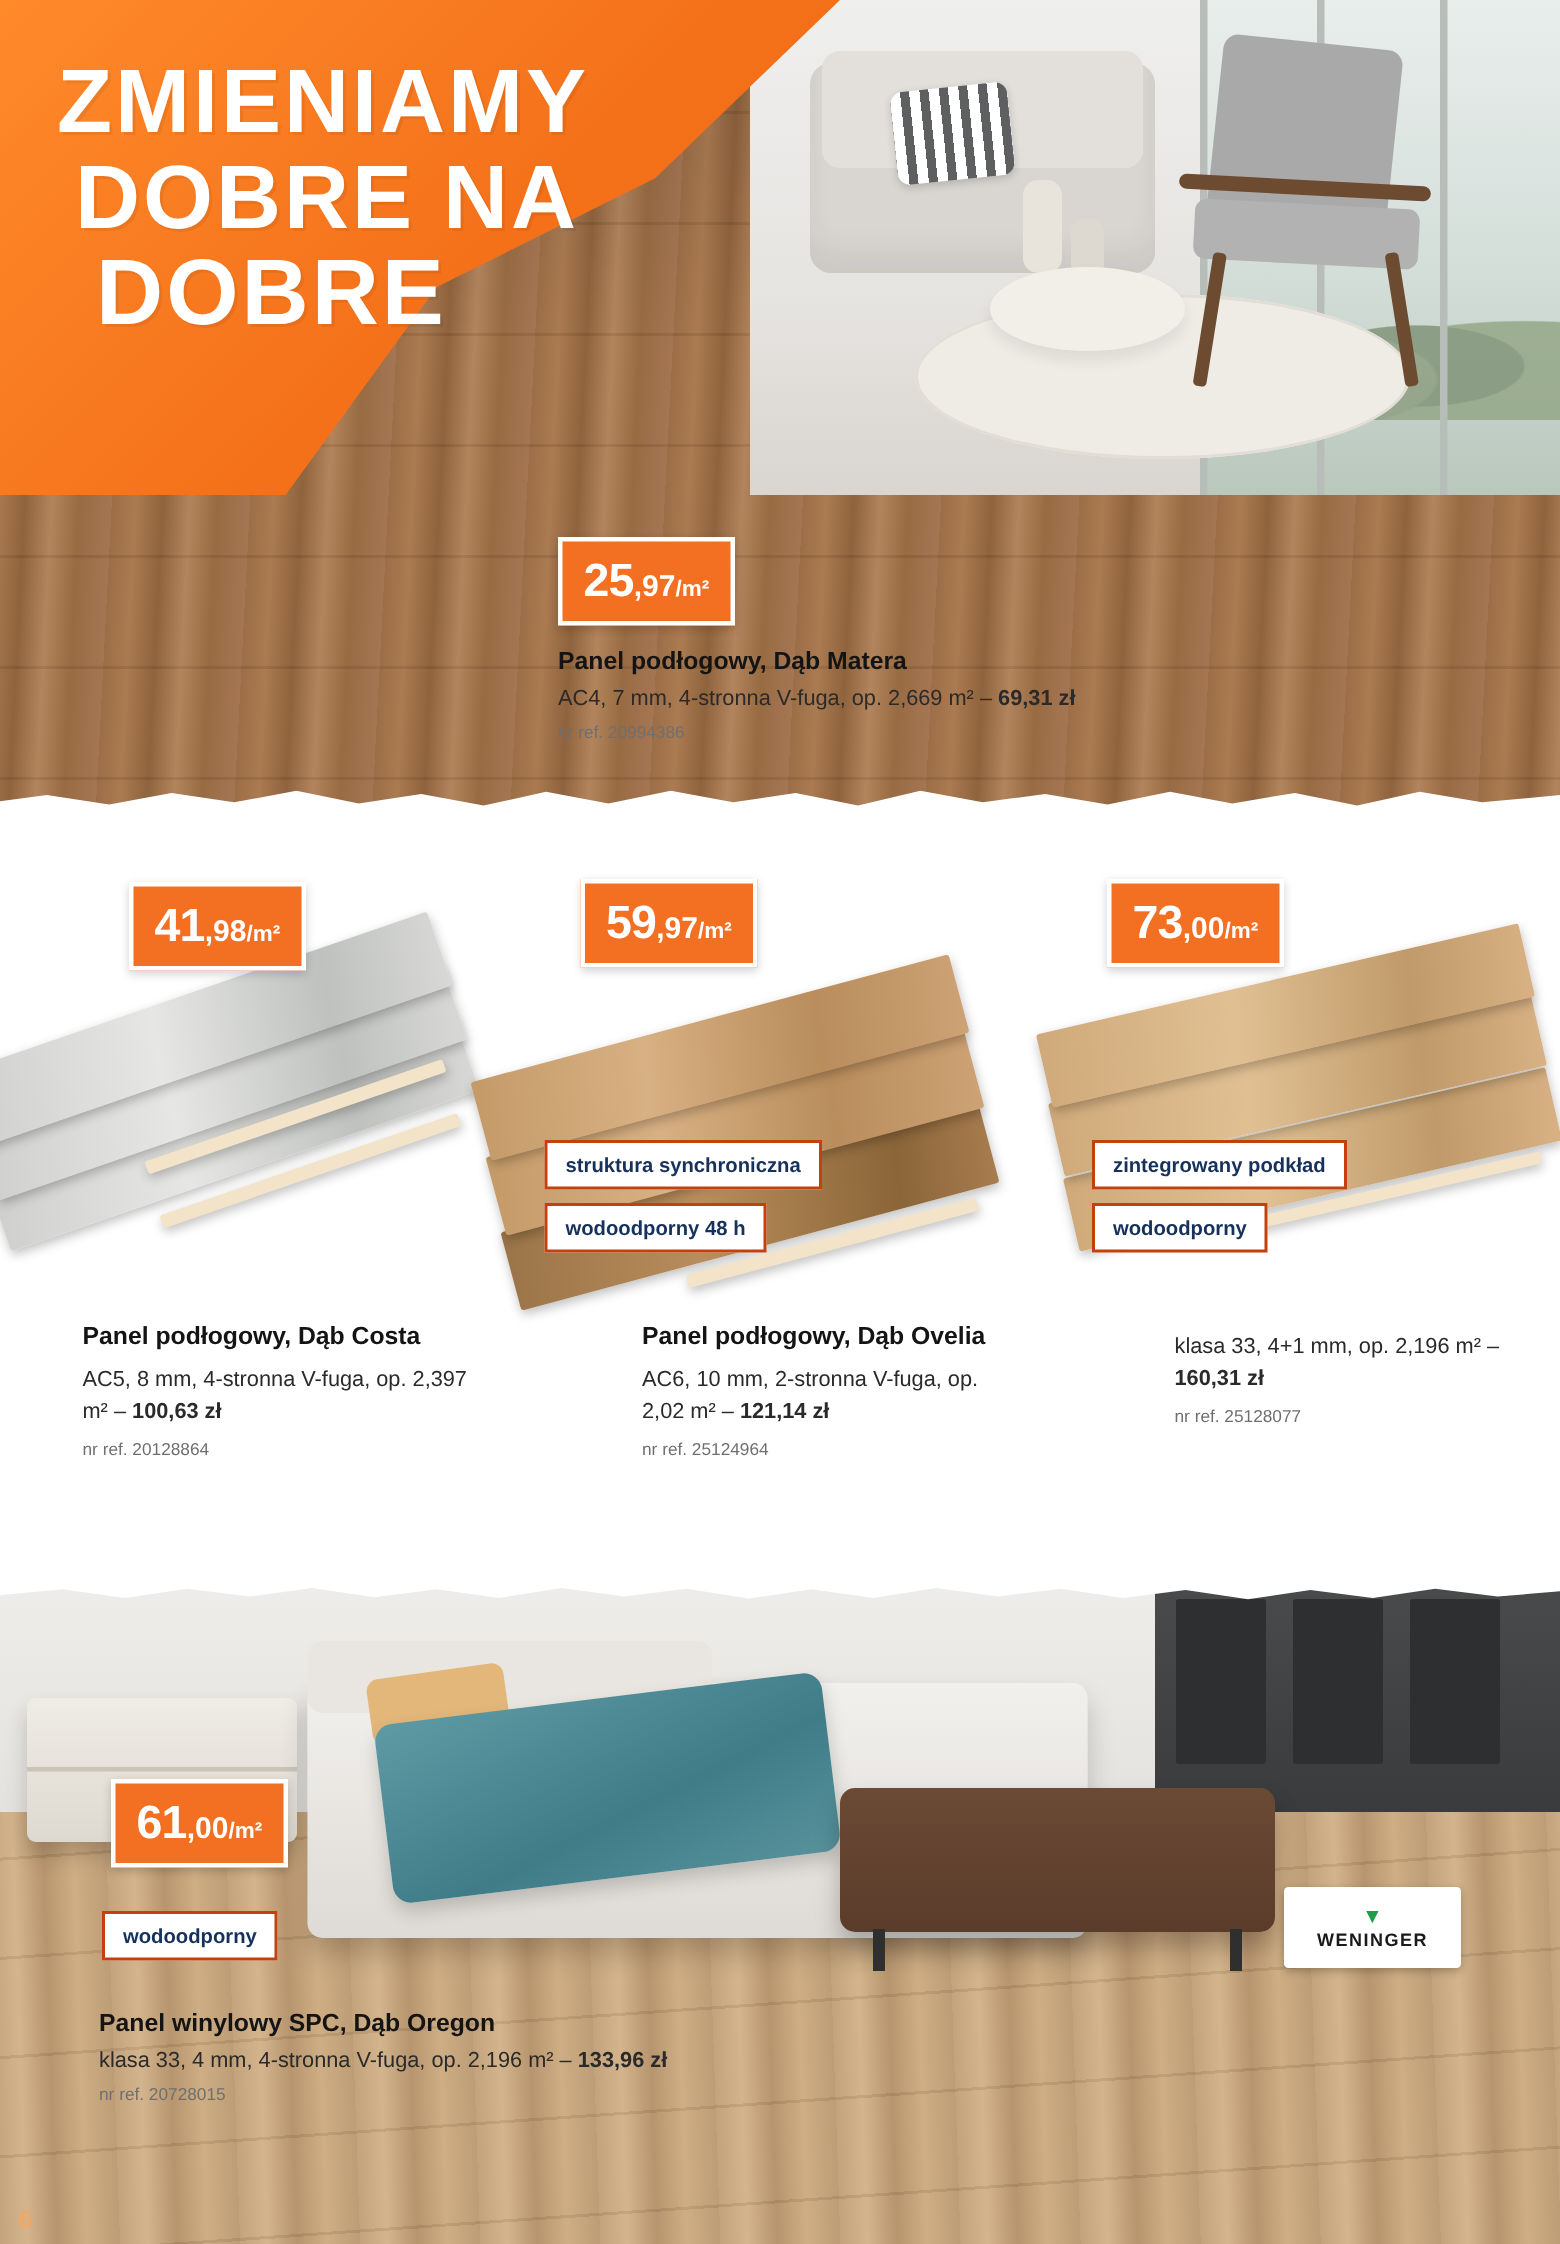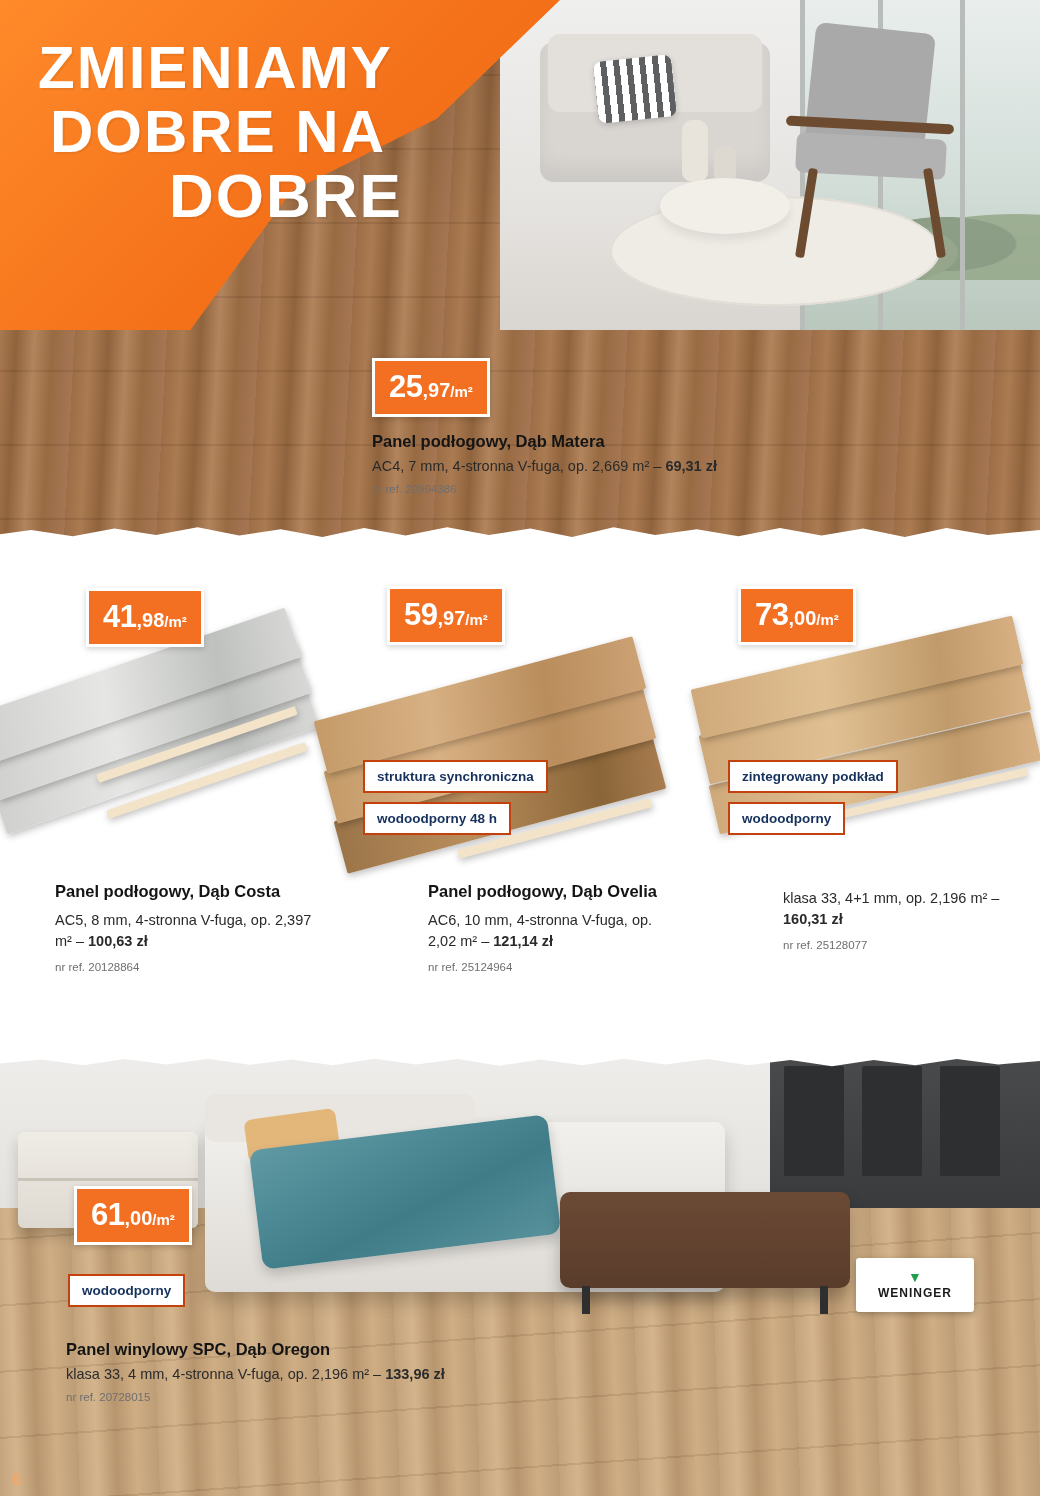--- a/index.html
+++ b/index.html
@@ -83,21 +83,21 @@
   }
   .hero-title{
     position:absolute; left:38px; top:40px; width:470px;
     color:#ffffff; font-weight:800; line-height:.94;
     font-size:60px; letter-spacing:2px;
     text-shadow:2px 2px 0 rgba(0,0,0,0.06);
   }
   .hero-title span{ display:block; }
   .ht1{ font-size:60px; }
   .ht2{ font-size:60px; margin-left:12px; margin-top:8px;}
-  .ht3{ font-size:62px; margin-left:26px; margin-top:6px;text-align:center;}
+  .ht3{ font-size:62px; margin-left:26px; margin-top:6px;}
 
   
   .torn-bottom{
     position:absolute; left:0; bottom:-4px; width:1040px; height:70px;
     background:#fff;
     clip-path: polygon(0 46%, 3% 40%, 7% 49%, 11% 38%, 15% 47%, 19% 36%, 23% 48%, 27% 39%, 31% 50%, 35% 37%, 39% 48%, 43% 36%, 47% 47%, 51% 38%, 55% 50%, 59% 36%, 63% 47%, 67% 39%, 71% 49%, 75% 37%, 79% 48%, 83% 38%, 87% 50%, 91% 37%, 95% 47%, 100% 40%, 100% 100%, 0 100%);
   }
 
   
   .price-badge{
@@ -315,21 +315,21 @@
         </div>
       </div>
 
       <div class="tags" style="left:18px; top:192px;">
         <div class="tag">struktura synchroniczna</div><br>
         <div class="tag">wodoodporny 48 h</div>
       </div>
 
       <div class="mid-info" style="left:83px; top:312px; width:240px;">
         <div class="mid-title">Panel podłogowy, Dąb Ovelia</div>
-        <div class="mid-desc"><span>AC6, 10 mm, 4-stronna V-fuga, op. 2,02 m² – </span><b>121,14 zł</b></div>
+        <div class="mid-desc"><span>AC6, 10 mm, 2-stronna V-fuga, op. 2,02 m² – </span><b>121,14 zł</b></div>
         <div class="mid-ref">nr ref. 25124964</div>
       </div>
     </div>
 
     <div class="col c3">
       <div class="planks" style="left:-10px; top:10px; width:360px; height:290px;">
         <div class="plank pl-light" style="left:30px; top:170px; width:330px; height:50px; transform:rotate(-13deg);"></div>
         <div class="plank pl-light" style="left:20px; top:120px; width:330px; height:50px; transform:rotate(-13deg);"></div>
         <div class="plank pl-light" style="left:12px; top:74px; width:330px; height:50px; transform:rotate(-13deg);"></div>
         <div class="plank pl-edge" style="left:150px; top:212px; width:200px; height:8px; transform:rotate(-13deg);"></div>

